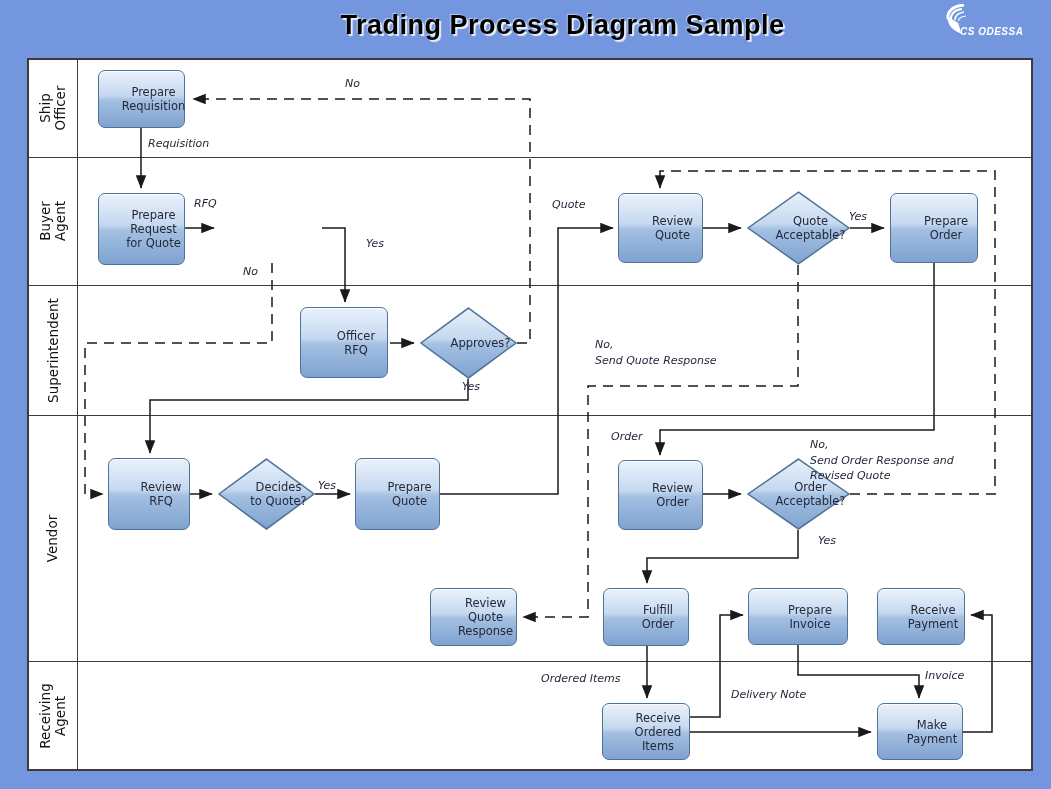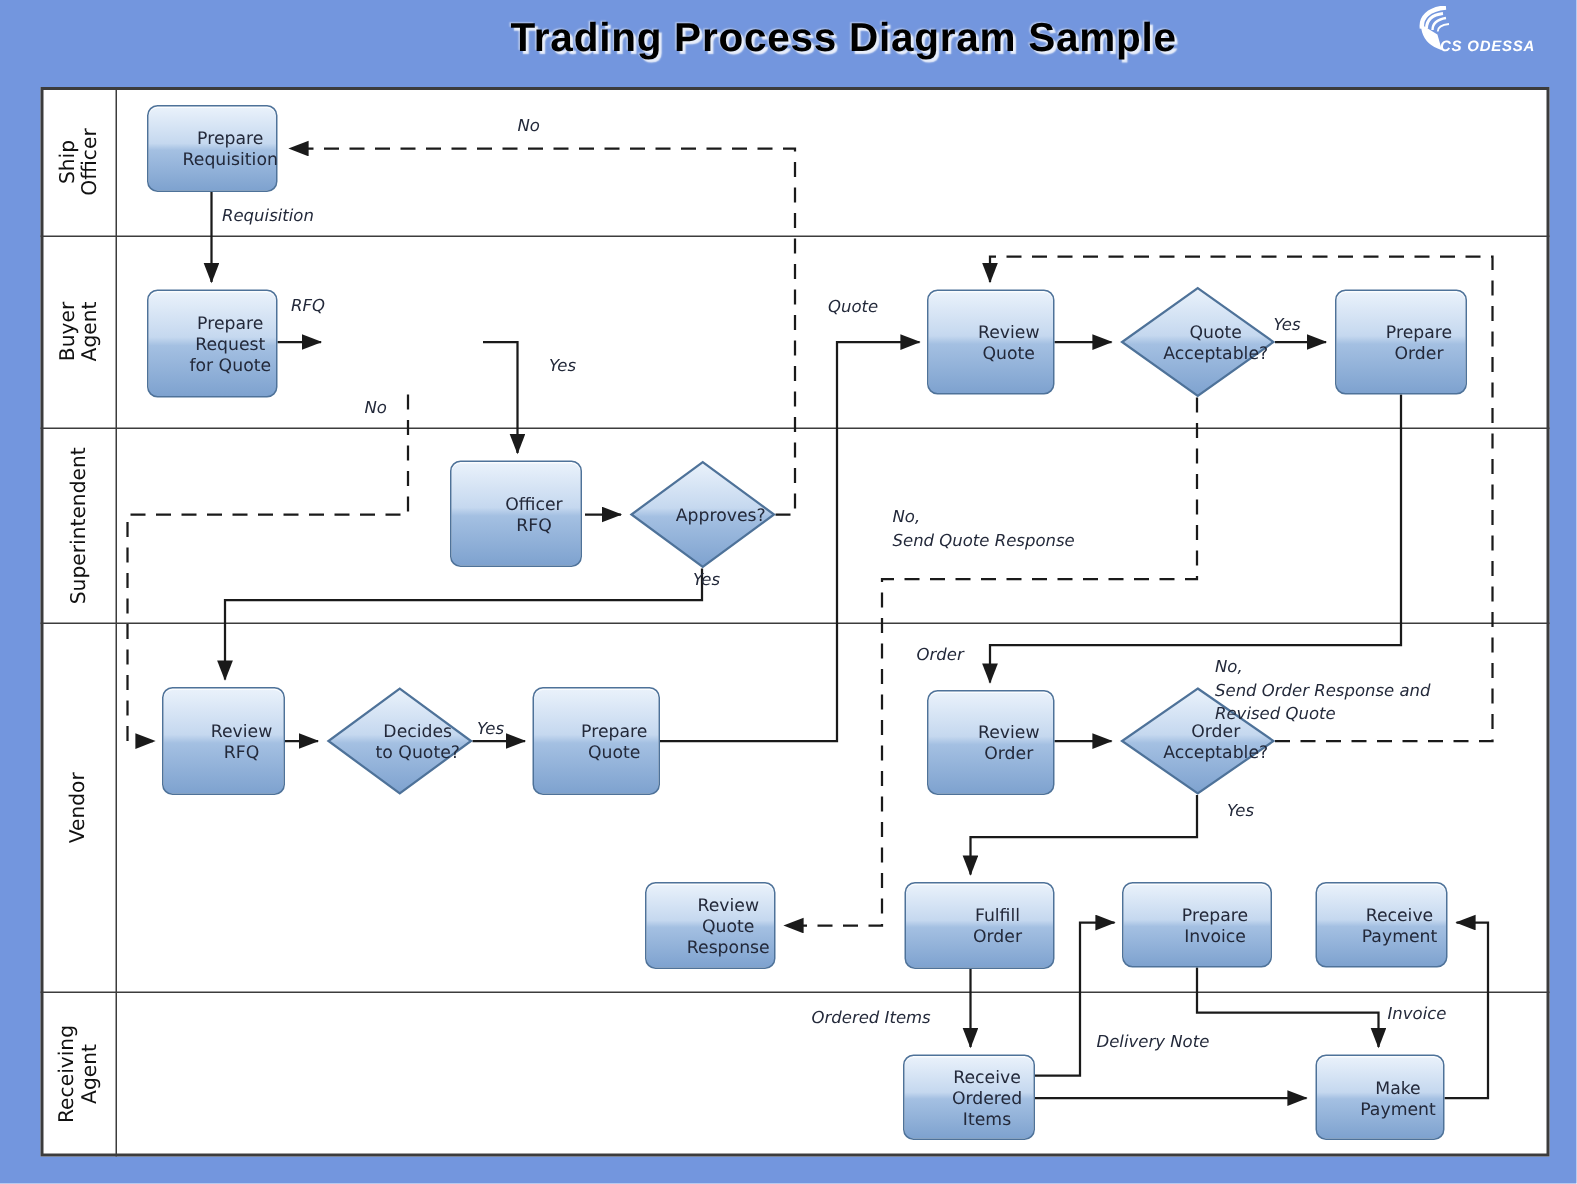--- a/index.html
+++ b/index.html
@@ -176,21 +176,21 @@
     </div>
   <div class="node" style="left:618px;top:460px;width:85px;height:70px">
       <span class="node-label">Review
 Order</span>
     </div>
   <div class="node" style="left:430px;top:588px;width:87px;height:58px">
       <span class="node-label">Review
 Quote
 Response</span>
     </div>
-  <div class="node" style="left:603px;top:588px;width:100px;height:58px">
+  <div class="node" style="left:603px;top:588px;width:86px;height:58px">
       <span class="node-label">Fulfill
 Order</span>
     </div>
   <div class="node" style="left:748px;top:588px;width:100px;height:57px">
       <span class="node-label">Prepare
 Invoice</span>
     </div>
   <div class="node" style="left:877px;top:588px;width:88px;height:57px">
       <span class="node-label">Receive
 Payment</span>

